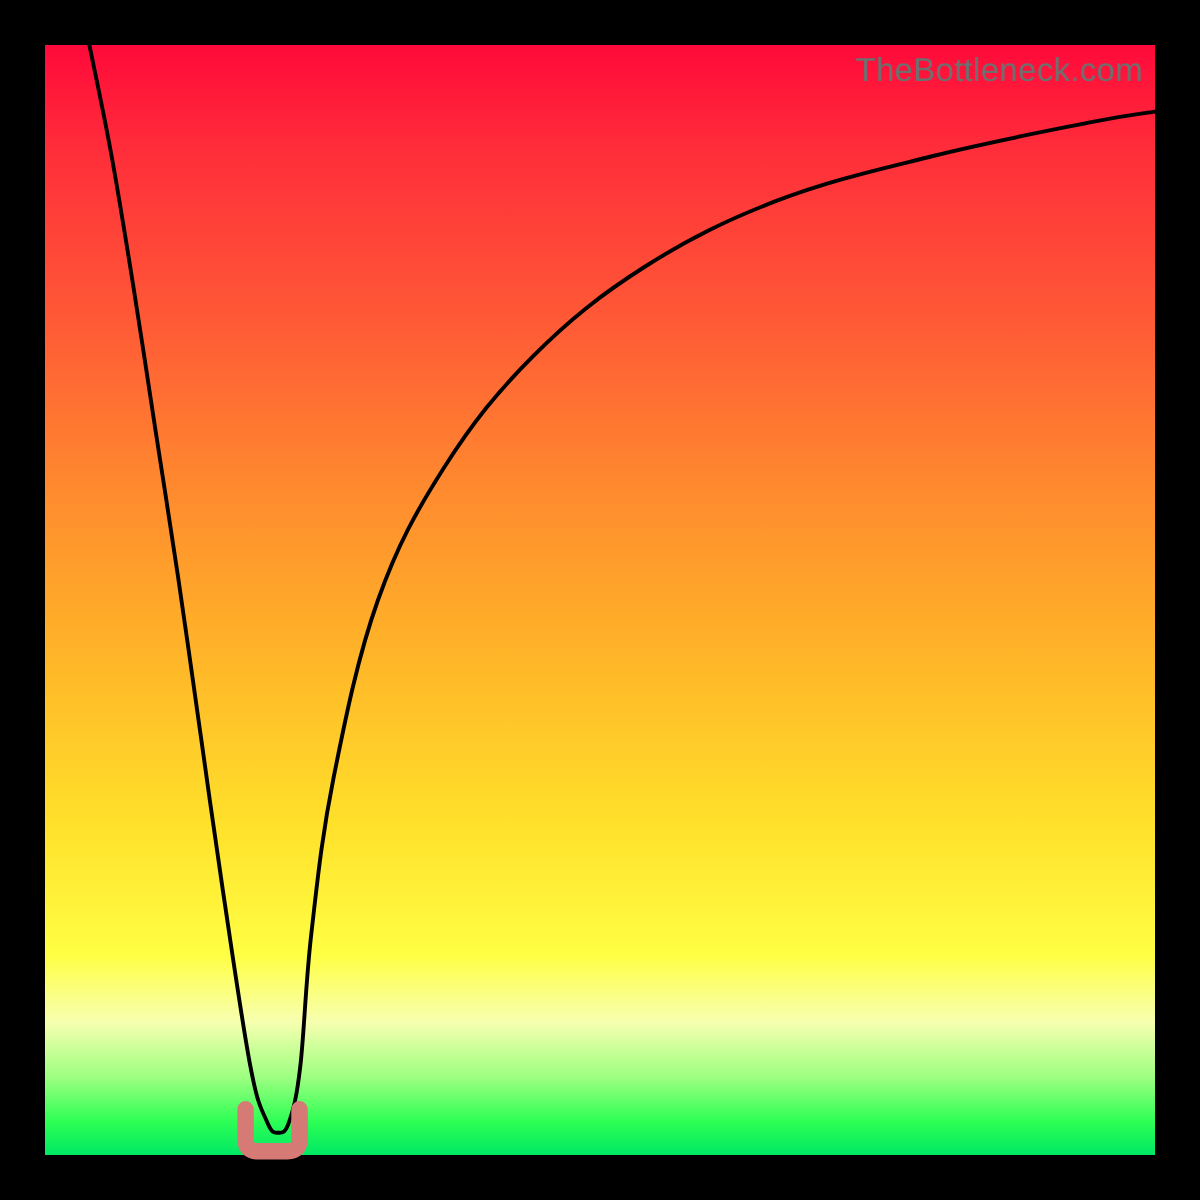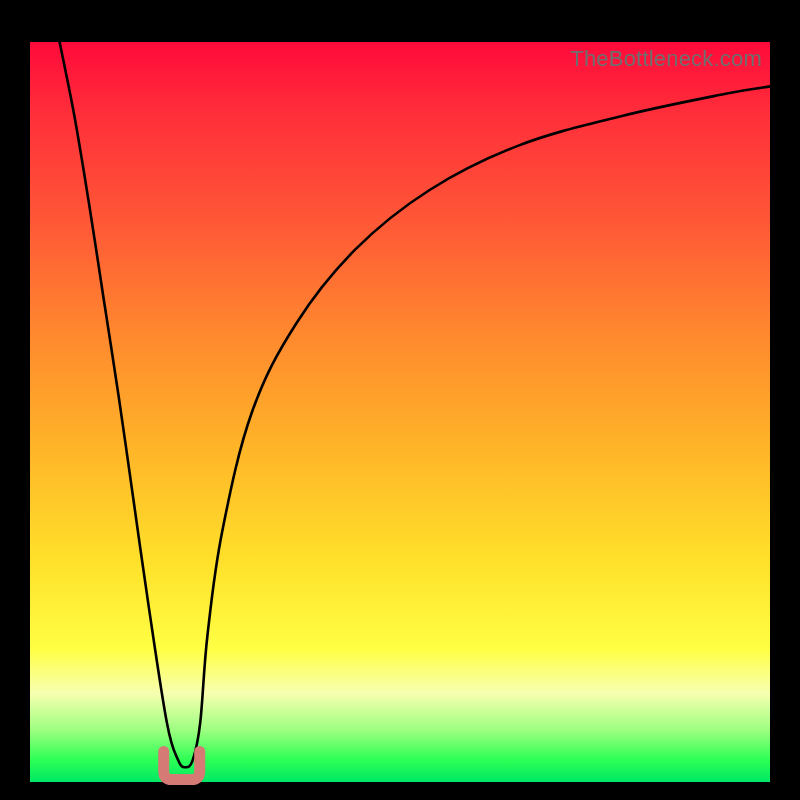--- a/index.html
+++ b/index.html
@@ -11,21 +11,20 @@
     overflow: hidden;
     font-family: Arial, Helvetica, sans-serif;
   }
   .frame {
     position: absolute;
     left: 30px;
     top: 30px;
     width: 740px;
     height: 740px;
     background: #000;
-    margin-top: 12px;
   }
   .plot-area {
     position: absolute;
     left: 0;
     top: 0;
     width: 740px;
     height: 740px;
   }
   .gradient {
     position: absolute;

